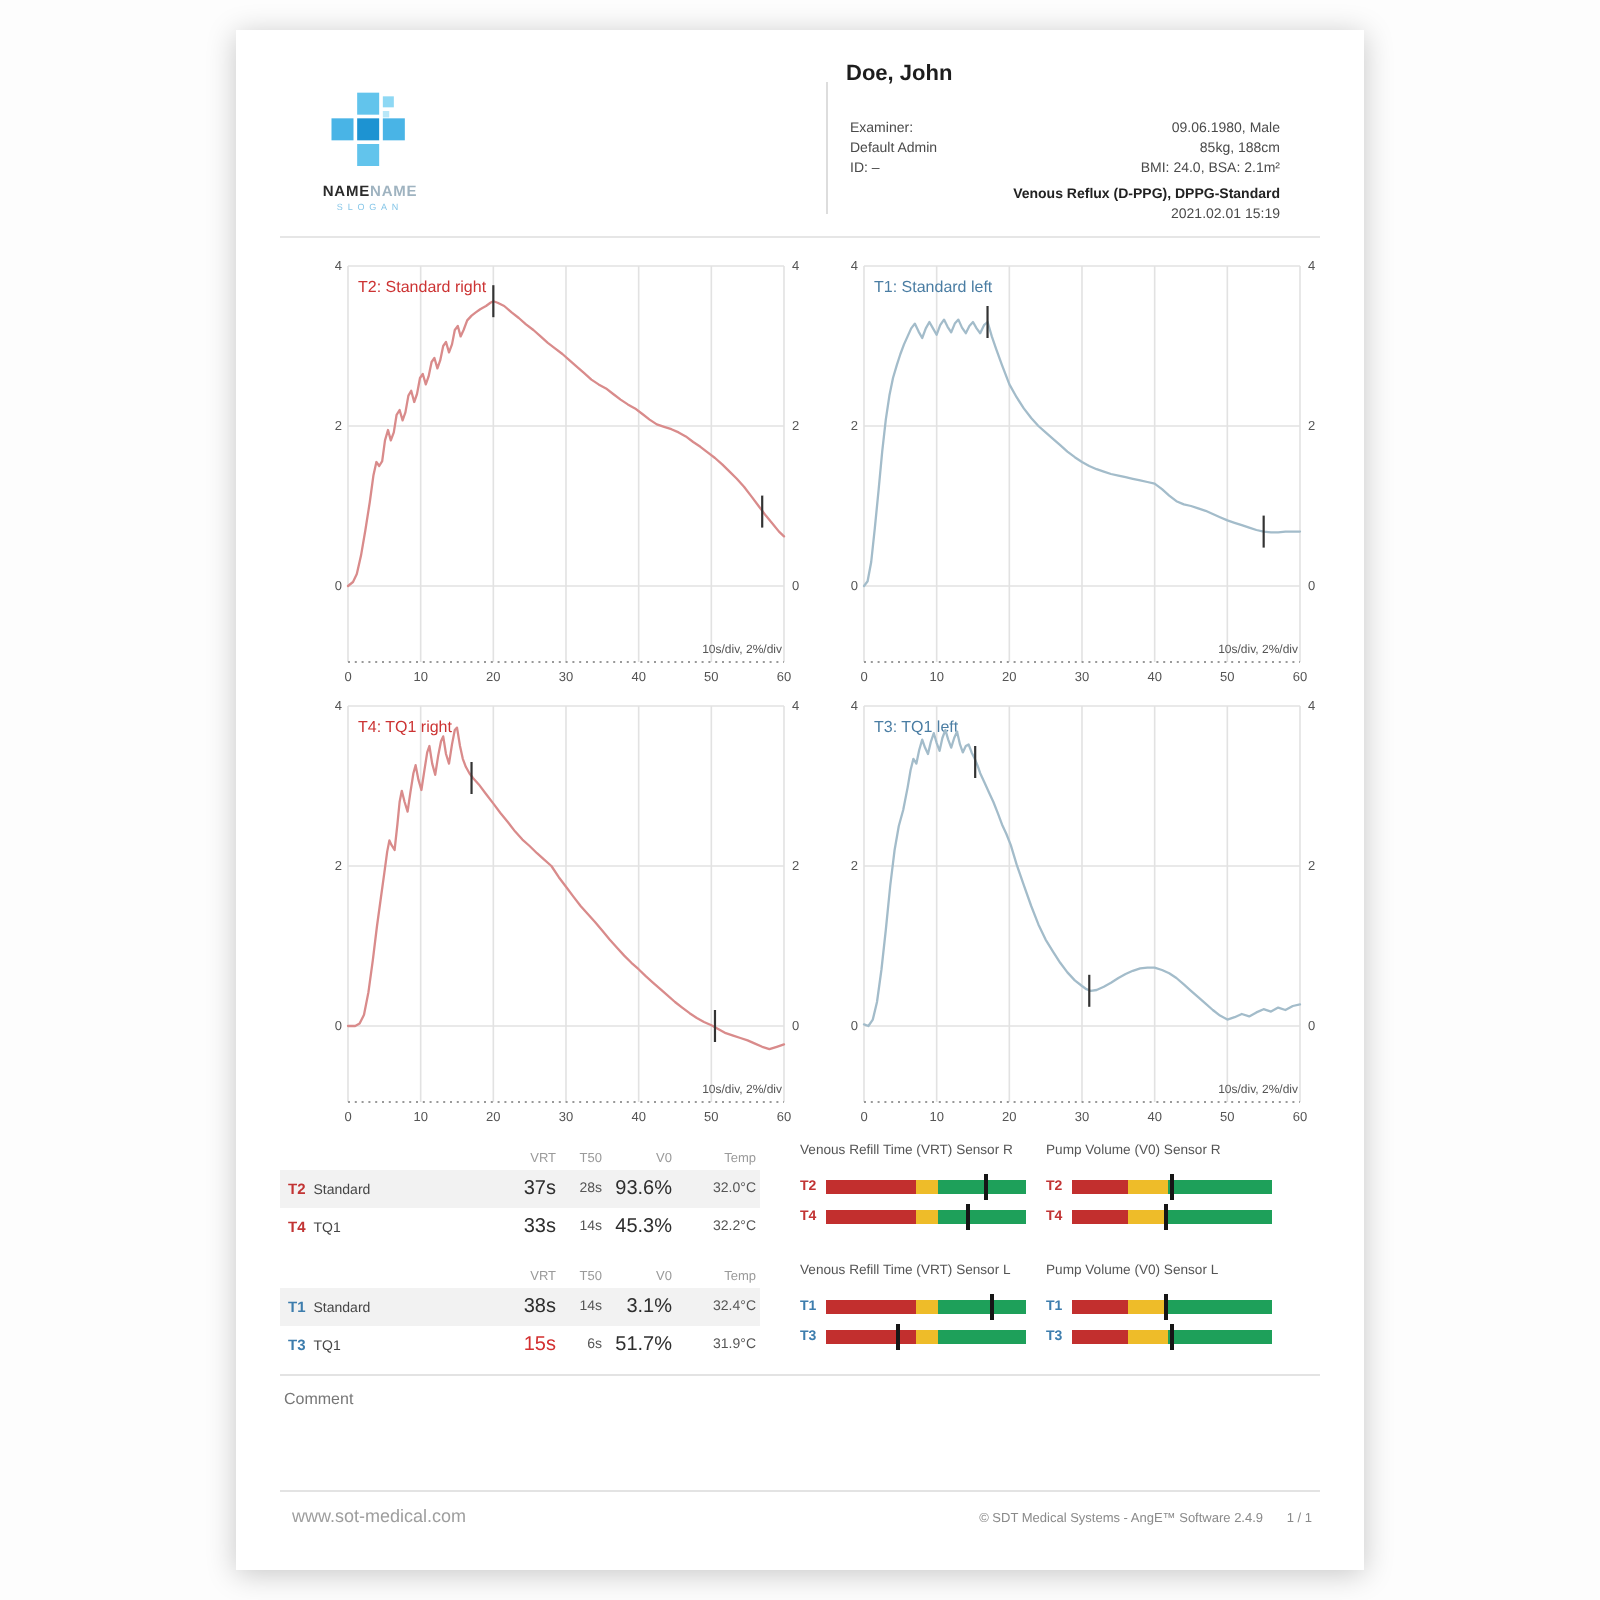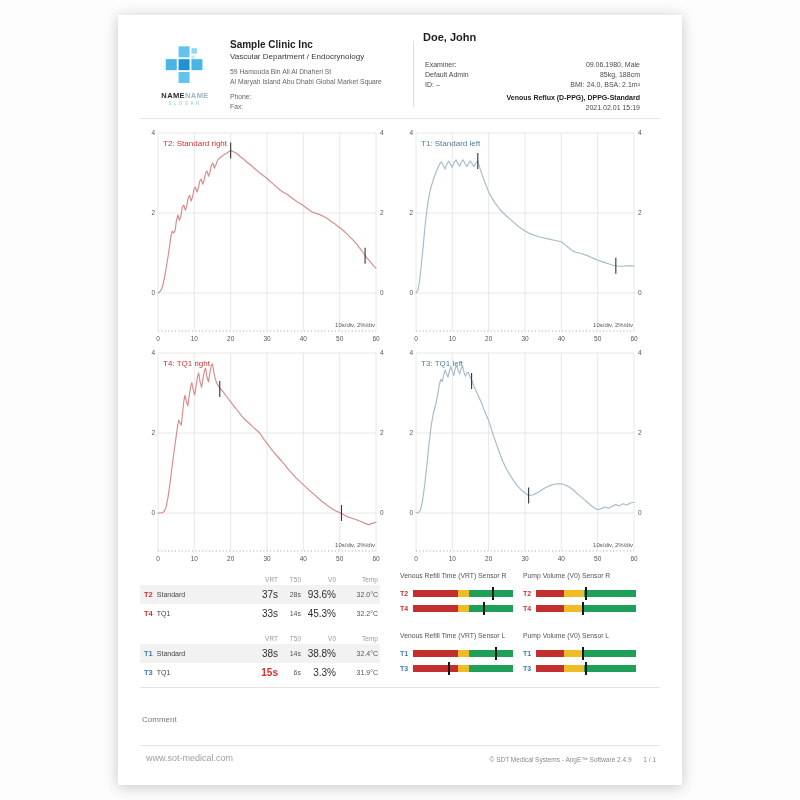--- a/index.html
+++ b/index.html
@@ -21,48 +21,48 @@
   .clinic-addr { font-size:6.8px; color:#666; margin-top:6px; line-height:9.5px; }
   .clinic-phone { font-size:6.8px; color:#666; margin-top:6px; line-height:9.5px; }
   .vline { position:absolute; left:295px; top:26px; width:1px; height:66px; background:#ddd; }
   .patient-name { position:absolute; left:305px; top:16px; width:217px; text-align:left; font-size:11px; font-weight:bold; color:#1d1d1d; }
   .examiner { position:absolute; left:307px; top:45px; font-size:7px; color:#4a4a4a; line-height:10px; }
   .patient-data { position:absolute; left:305px; top:45px; width:217px; text-align:right; font-size:7px; color:#4a4a4a; line-height:10px; }
   .study-line { position:absolute; left:305px; top:79px; width:217px; text-align:right; font-size:7px; font-weight:bold; color:#222; }
   .datetime-line { position:absolute; left:305px; top:89px; width:217px; text-align:right; font-size:7px; color:#4a4a4a; }
   .header-rule { position:absolute; left:22px; right:22px; top:103px; height:1px; background:#e6e6e6; }
   
-  .charts { position:absolute; left:28px; top:110px; display:grid; grid-template-columns:242px 242px; grid-column-gap:16px; grid-row-gap:2px; }
+  .charts { position:absolute; left:44px; top:110px; display:grid; grid-template-columns:242px 242px; grid-column-gap:16px; grid-row-gap:2px; }
   
   .tables { position:absolute; left:22px; top:558px; width:240px; }
   .rt { margin-bottom:9px; }
   .rt-head, .rt-row { display:grid; grid-template-columns:100px 40px 23px 35px 42px; align-items:center; }
   .rt-head { height:12px; font-size:6.5px; color:#9a9a9a; }
   .rt-head div { text-align:right; padding-right:2px; }
   .rt-row { height:19px; }
   .rt-row.shaded { background:#f2f2f2; }
   .cell-label { text-align:left; padding-left:4px; font-size:7px; color:#444; }
   .cell-label b { font-size:7.5px; margin-right:4px; }
   .v-big { font-size:10px; color:#2e2e2e; text-align:right; padding-right:2px; }
   .v-small { font-size:7px; color:#555; text-align:right; padding-right:2px; }
-  .v-alert { color:#d32f2f !important; font-weight:bold; }
+  .v-alert { color:#d32f2f !important; font-weight:normal; }
   
   .bars-block { position:absolute; width:250px; }
   .bars-r { left:282px; top:557px; }
   .bars-l { left:282px; top:617px; }
   .bars-grid { display:grid; grid-template-columns:113px 115px; grid-column-gap:10px; }
   .bar-group-title { font-size:6.8px; color:#555; height:10px; margin-bottom:4px; white-space:nowrap; }
   .bar-row { display:flex; align-items:center; height:15px; }
   .bar-row .blabel { width:13px; font-size:7px; font-weight:bold; }
   .bar-track { position:relative; width:100px; height:7px; display:flex; }
   .bar-seg { height:7px; }
   .bar-marker { position:absolute; top:-3px; width:2px; height:13px; background:#161616; }
   
   .comment-rule { position:absolute; left:22px; right:22px; top:672px; height:1px; background:#e3e3e3; }
-  .comment-label { position:absolute; left:24px; top:700px; font-size:8px; color:#777; }
+  .comment-label { position:absolute; left:24px; top:680px; font-size:8px; color:#777; }
   .footer-rule { position:absolute; left:22px; right:22px; top:730px; height:1px; background:#e3e3e3; }
   .footer-left { position:absolute; left:28px; top:738px; font-size:9px; color:#9e9e9e; }
   .footer-right { position:absolute; right:26px; top:741px; font-size:6.5px; color:#8a8a8a; }
   .footer-right span { margin-left:10px; }
 </style>
 </head>
 <body>
 
 <div class="stage">
   <div class="page">
@@ -74,32 +74,20 @@
         <rect x="31" y="11" width="3.5" height="3.5" fill="#b8e7f8"></rect>
         <rect x="3" y="15" width="12" height="12" fill="#49b4e6"></rect>
         <rect x="17" y="15" width="12" height="12" fill="#1d93d2"></rect>
         <rect x="31" y="15" width="12" height="12" fill="#49b4e6"></rect>
         <rect x="17" y="29" width="12" height="12" fill="#62c4ec"></rect>
       </svg>
       <div class="brand-line"><span>NAME</span><span class="lt">NAME</span></div>
       <div class="brand-slogan">SLOGAN</div>
     </div>
 
-    <div class="clinic">
-      <div class="clinic-name">Sample Clinic Inc</div>
-      <div class="clinic-dept">Vascular Department / Endocrynology</div>
-      <div class="clinic-addr">
-        <div>59 Hamouda Bin Ali Al Dhaheri St</div>
-        <div>Al Maryah Island Abu Dhabi Global Market Square</div>
-      </div>
-      <div class="clinic-phone">
-        <div>Phone:</div>
-        <div>Fax:</div>
-      </div>
-    </div>
 
     <div class="vline"></div>
 
     <div class="patient-name">Doe, John</div>
     <div class="examiner">
       <div>Examiner:</div>
       <div>Default Admin</div>
       <div>ID: –</div>
     </div>
     <div class="patient-data">
@@ -267,28 +255,28 @@
             <div></div>
             <div>VRT</div>
             <div>T50</div>
             <div>V0</div>
             <div>Temp</div>
           </div>
           <div class="rt-row shaded">
             <div class="cell-label"><b style="color: rgb(61, 125, 173);">T1</b>Standard</div>
             <div class="v-big">38s</div>
             <div class="v-small">14s</div>
-            <div class="v-big">38.8%</div>
+            <div class="v-big">3.1%</div>
             <div class="v-small">32.4°C</div>
           </div>
           <div class="rt-row">
             <div class="cell-label"><b style="color: rgb(61, 125, 173);">T3</b>TQ1</div>
             <div class="v-big v-alert">15s</div>
             <div class="v-small">6s</div>
-            <div class="v-big">3.3%</div>
+            <div class="v-big">51.7%</div>
             <div class="v-small">31.9°C</div>
           </div>
         </div>
       </div>
 
     <div class="bars-block bars-r" id="bars0">
         <div class="bars-grid">
           <div>
             <div class="bar-group-title">Venous Refill Time (VRT) Sensor R</div>
             <div class="bar-row">

